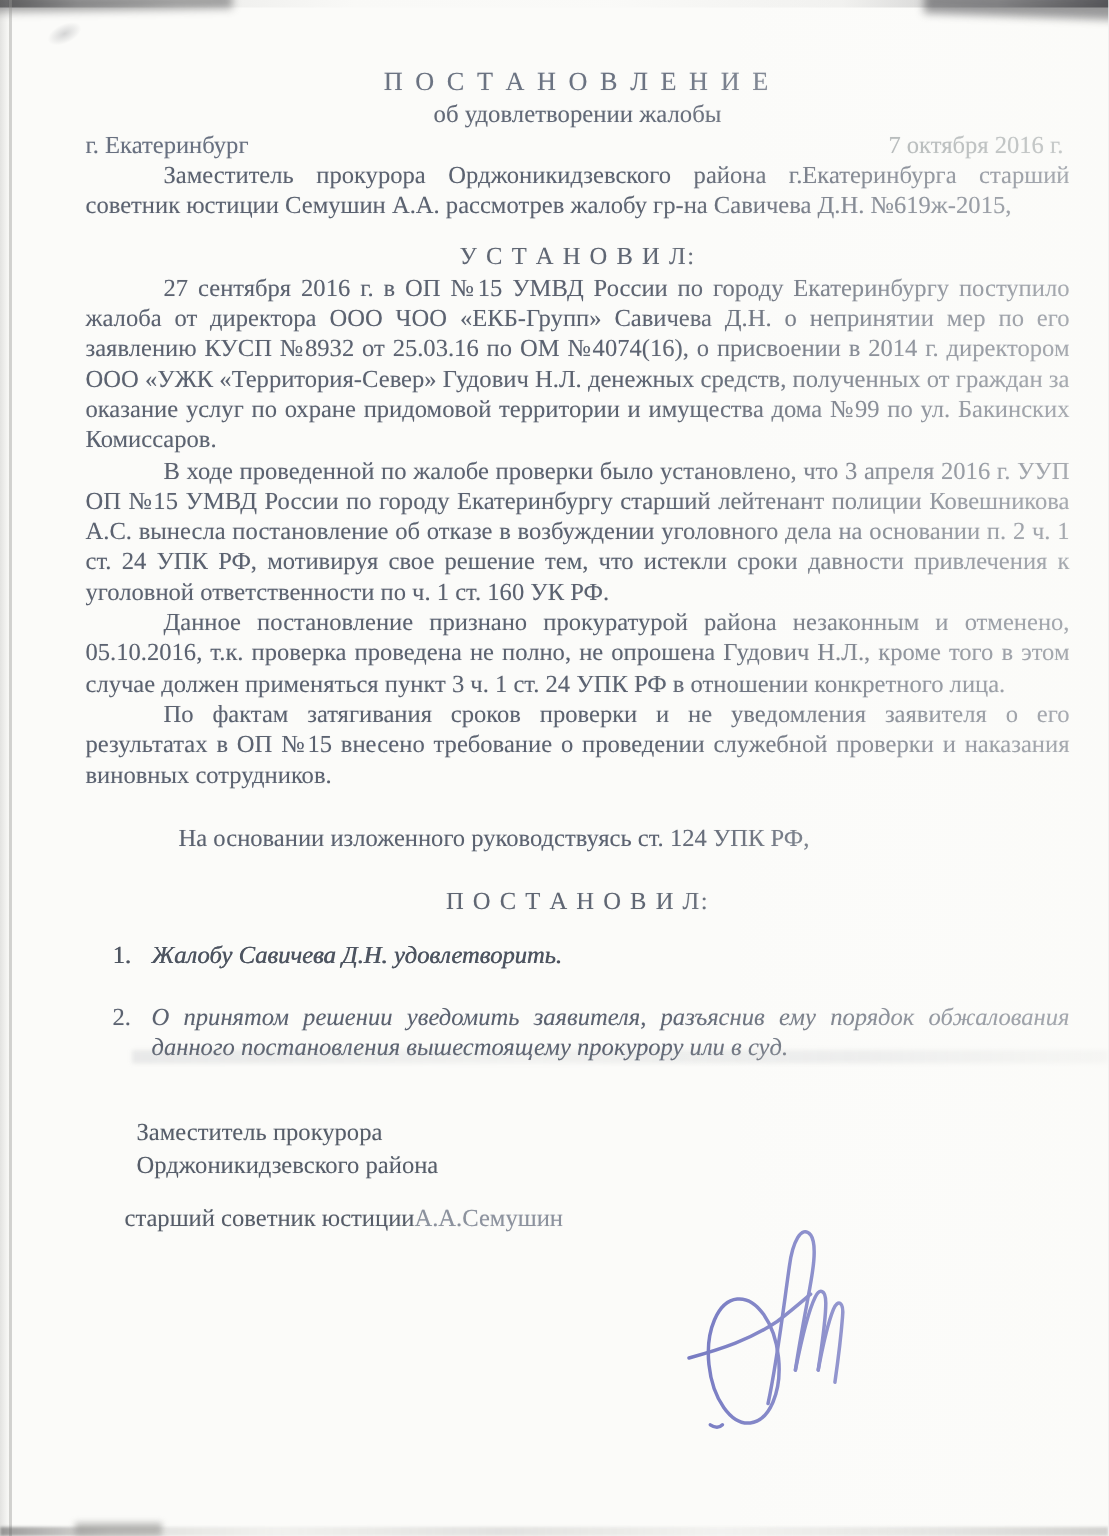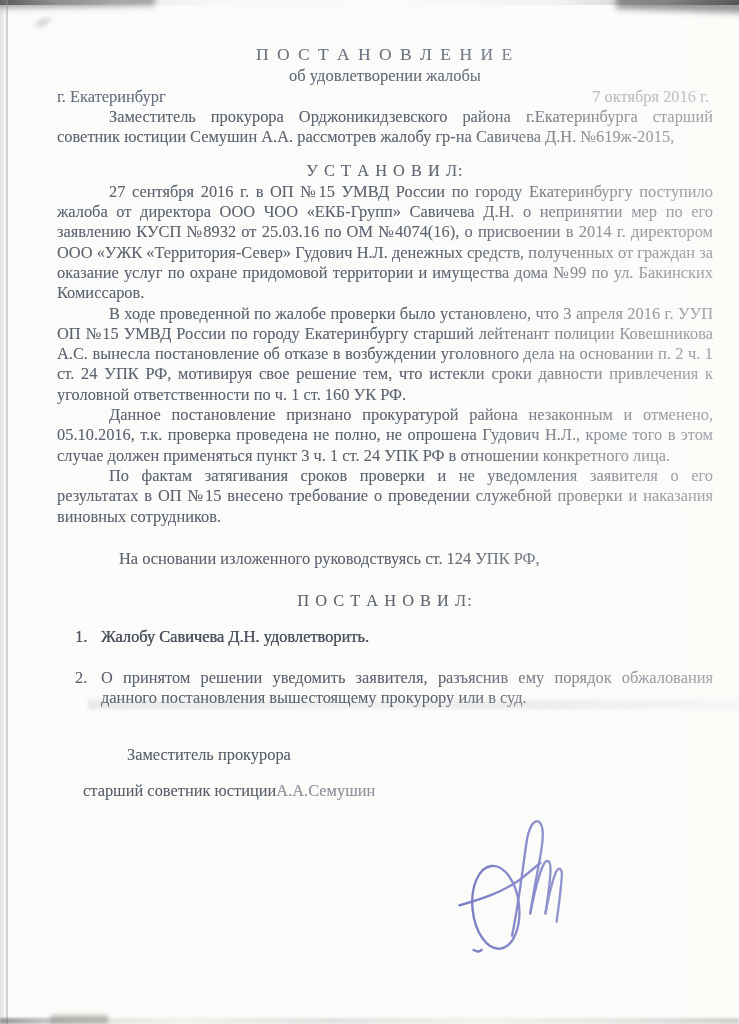--- a/index.html
+++ b/index.html
@@ -63,24 +63,24 @@
     color:#5f6673;
     white-space:nowrap;
   }
   .item{
     display:flex;
     margin-top:16px;
     padding-left:18px;
   }
   .item + .item{margin-top:20px;}
   .item .num{flex:0 0 26px;}
-  .item .itext{flex:1;text-align:justify;}
+  .item .itext{flex:1;text-align:justify;font-style:italic;}
   .item.first{color:#4e5561;text-shadow:0.35px 0 0 #4e5561;}
   .sig-block{
-    margin:36px 0 0 70px;
+    margin:36px 0 0 34px;
     line-height:21.5px;
     color:#565d69;
   }
   .rank-row{
     display:flex;
     justify-content:flex-start;
     margin-top:15px;
     margin-left:26px;
     padding-right:10px;
     color:#565d69;
@@ -161,20 +161,21 @@
       <span class="num">1.</span>
       <span class="itext">Жалобу Савичева Д.Н. удовлетворить.</span>
     </div>
     <div class="item">
       <span class="num">2.</span>
       <span class="itext">О принятом решении уведомить заявителя, разъяснив ему порядок обжалования данного постановления вышестоящему прокурору или в суд.</span>
     </div>
 
     <div class="sig-block">
       <div>Заместитель прокурора</div>
+      <div>Орджоникидзевского района</div>
     </div>
 
     <div class="rank-row">
       <span>старший советник юстиции</span>
       <span class="sig-name">А.А.Семушин</span>
     </div>
   </div>
 
   <svg class="signature-svg" viewBox="0 0 120 150">
     <g fill="none" stroke="#5c61b8" stroke-width="2.3" stroke-linecap="round" opacity="0.88">

